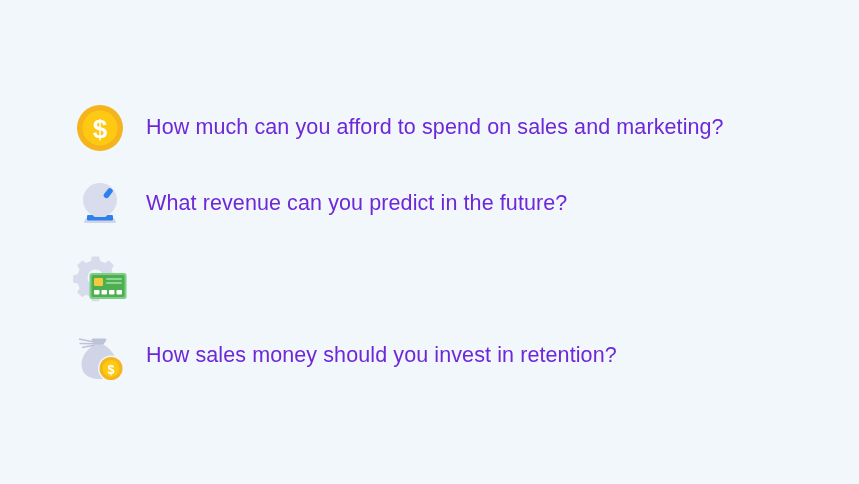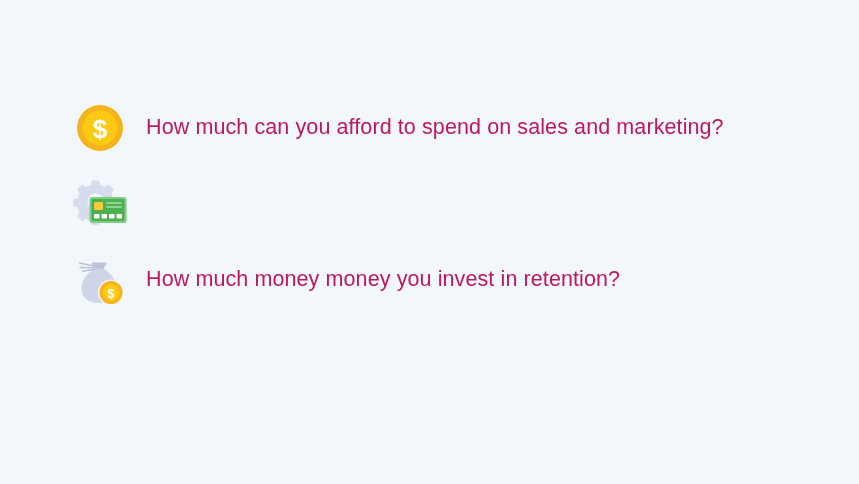--- a/index.html
+++ b/index.html
@@ -37,21 +37,21 @@
     height: 62px;
     display: flex;
     align-items: center;
     justify-content: center;
   }
   .icon-cell svg {
     display: block;
   }
   .row-label {
     font-size: 21.5px;
-    color: #be185d;
+    color: #6d28d9;
     letter-spacing: 0.1px;
     line-height: 1.2;
     white-space: nowrap;
     padding-left: 8px;
   }
 </style>
 </head>
 <body>
 
 <div class="slide">
@@ -62,20 +62,32 @@
       <div class="icon-cell">
         <svg width="50" height="50" viewBox="0 0 50 50" aria-hidden="true">
           <circle cx="25" cy="25" r="23" fill="#f5b31c"></circle>
           <circle cx="25" cy="25" r="17.5" fill="#fdc913"></circle>
           <text x="25" y="34.5" text-anchor="middle" font-family="Liberation Sans, sans-serif" font-size="26" font-weight="bold" fill="#ffffff">$</text>
         </svg>
       </div>
       <div class="row-label">How much can you afford to spend on sales and marketing?</div>
     </div>
 
+    <div class="row">
+      <div class="icon-cell">
+        <svg width="50" height="52" viewBox="0 0 50 52" aria-hidden="true">
+          <path d="M9 45 C9 40 14 37 25 37 C36 37 41 40 41 45 Z" fill="#d0d5e6"></path>
+          <rect x="12" y="37" width="26" height="5.5" rx="1.2" fill="#2f80ed"></rect>
+          <rect x="18.5" y="31" width="13" height="8" rx="1.5" fill="#d0d5e6"></rect>
+          <circle cx="25" cy="22" r="17" fill="#d8dced"></circle>
+          <rect x="30.5" y="9.5" width="5.5" height="11" rx="2.6" fill="#2f80ed" transform="rotate(38 33 15)"></rect>
+        </svg>
+      </div>
+      <div class="row-label">What revenue can you predict in the future?</div>
+    </div>
 
     <div class="row">
       <div class="icon-cell">
         <svg width="56" height="52" viewBox="0 0 56 52" aria-hidden="true">
           <g fill="#d6dcec">
             <path d="M20 2.5 h7 l1.2 4.6 l4.6 1.9 l4.1-2.5 l5 5 l-2.5 4.1 l1.9 4.6 l4.6 1.2 v7
                      l-4.6 1.2 l-1.9 4.6 l2.5 4.1 l-5 5 l-4.1-2.5 l-4.6 1.9 l-1.2 4.6 h-7
                      l-1.2-4.6 l-4.6-1.9 l-4.1 2.5 l-5-5 l2.5-4.1 l-1.9-4.6 l-4.6-1.2 v-7
                      l4.6-1.2 l1.9-4.6 l-2.5-4.1 l5-5 l4.1 2.5 l4.6-1.9 Z"></path>
             <circle cx="23.5" cy="23.5" r="8" fill="#f2f7fb"></circle>
@@ -108,17 +120,17 @@
             <path d="M9 18.5 L22 16" stroke="#bcc3d8" stroke-width="1.6" fill="none"></path>
           </g>
           <g>
             <circle cx="38" cy="39.5" r="13" fill="#f2f7fb"></circle>
             <circle cx="38" cy="39.5" r="11.5" fill="#f5b31c"></circle>
             <circle cx="38" cy="39.5" r="8.5" fill="#fdc913"></circle>
             <text x="38" y="44.5" text-anchor="middle" font-family="Liberation Sans, sans-serif" font-size="12.5" font-weight="bold" fill="#ffffff">$</text>
           </g>
         </svg>
       </div>
-      <div class="row-label">How much money money you invest in retention?</div>
+      <div class="row-label">How sales money should you invest in retention?</div>
     </div>
 
   </div>
 </div>
 
 </body></html>

